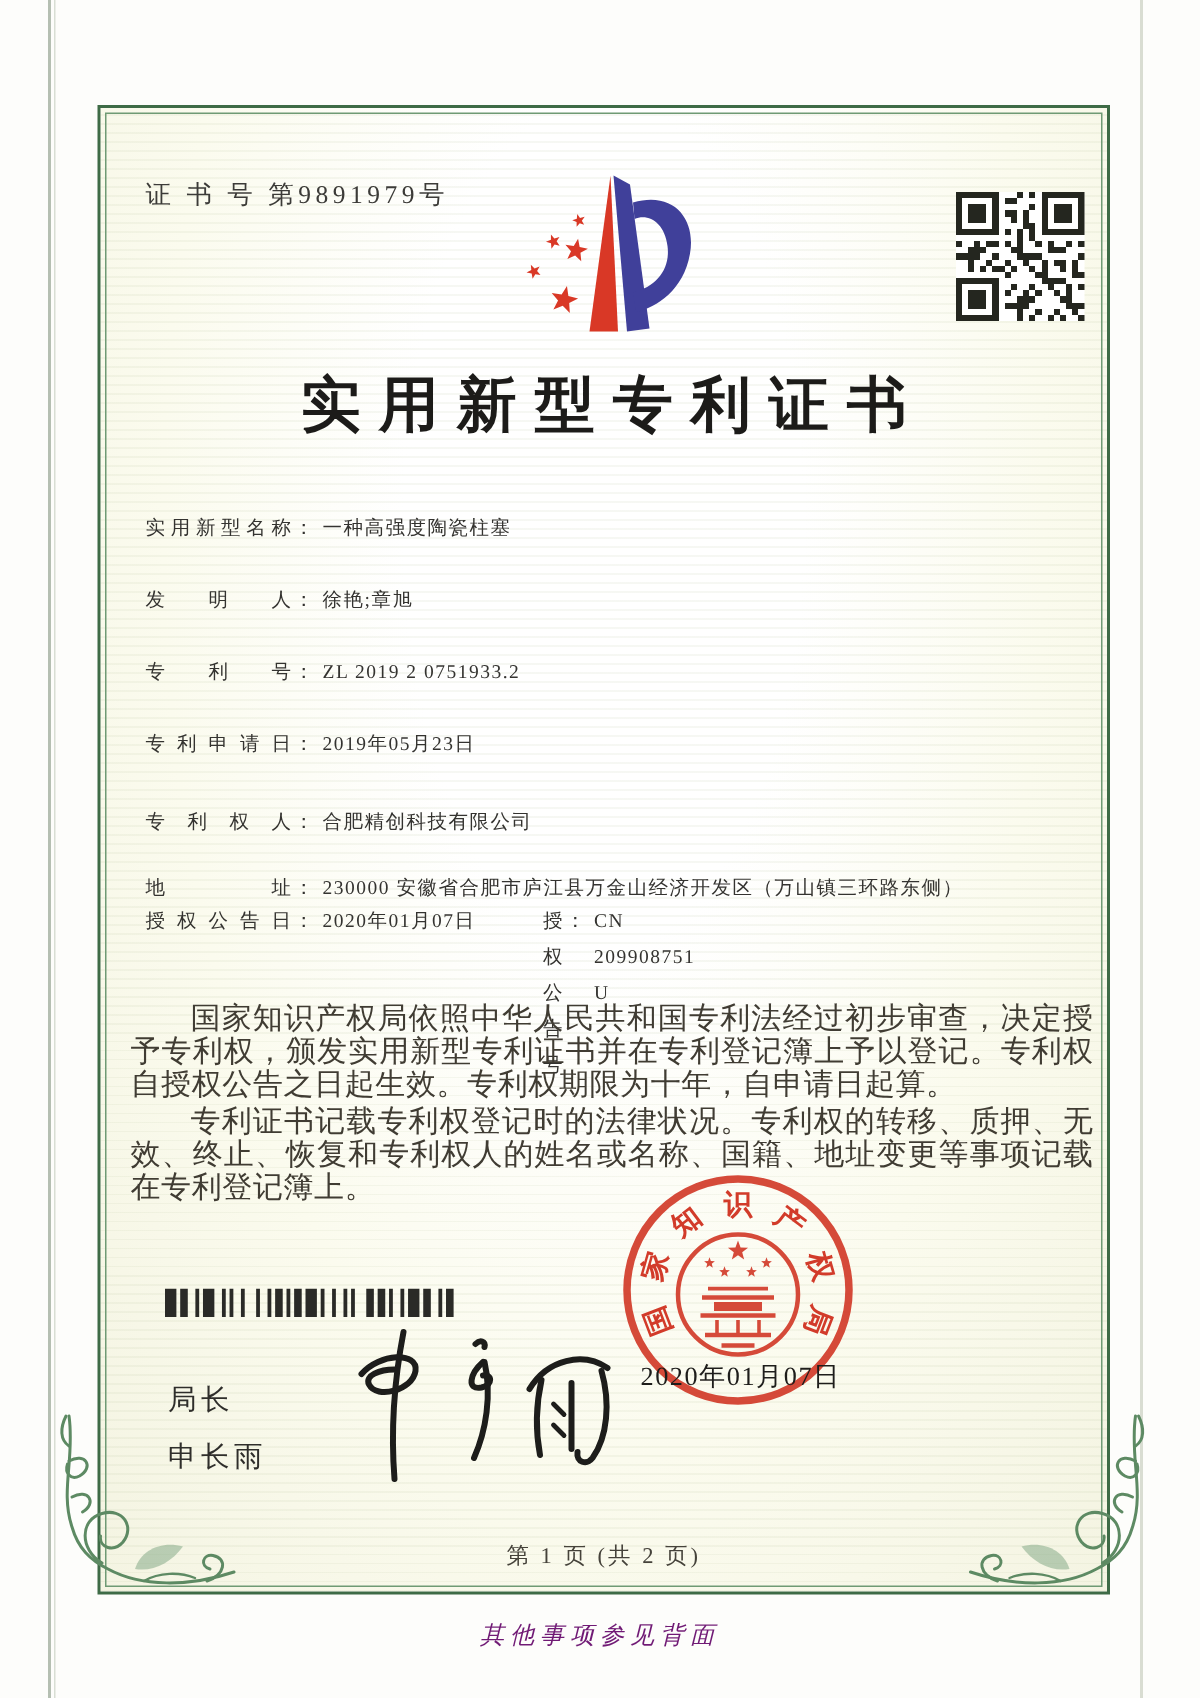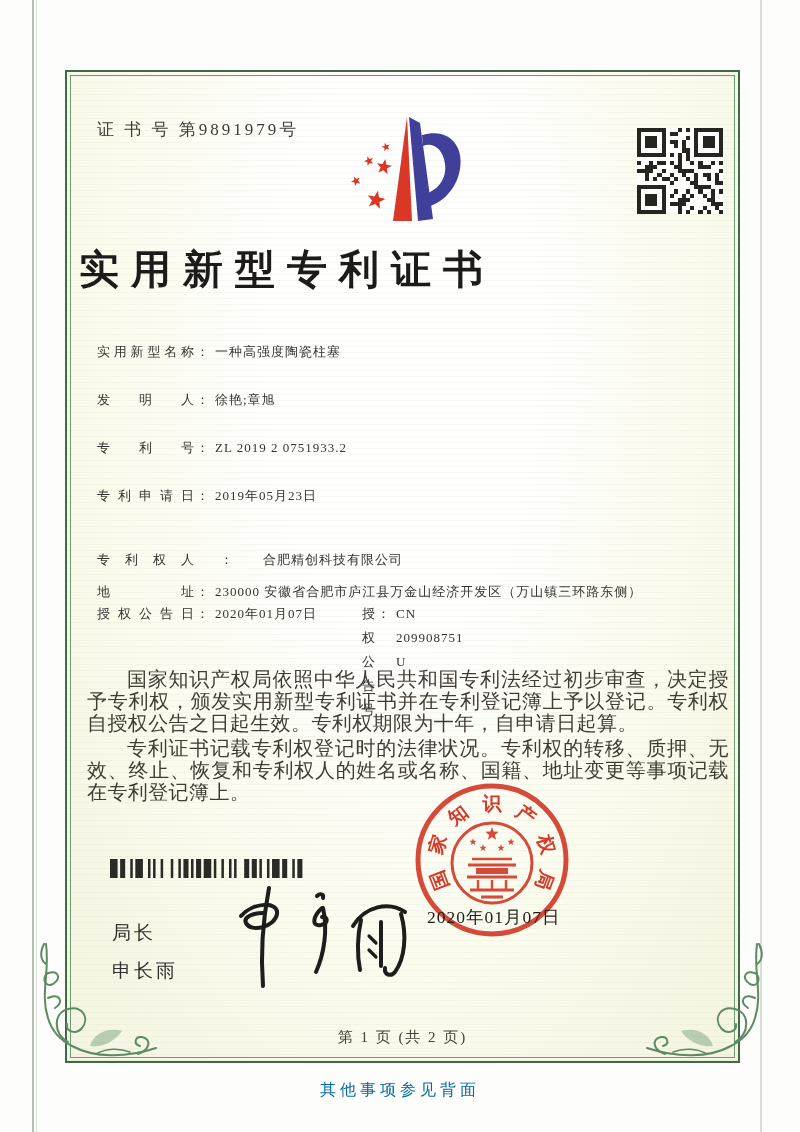--- a/index.html
+++ b/index.html
@@ -36,30 +36,30 @@
   .cert::before{
     content:'';position:absolute;inset:3px;border:1px solid var(--green-mid);pointer-events:none;
   }
 
   .cert-number{position:absolute;left:30px;top:46px;font-size:17px;letter-spacing:3px;color:#3c3b38;}
 
   .logo{position:absolute;left:279px;top:42px;width:120px;height:114px;}
   .qr{position:absolute;left:570px;top:56px;width:86px;height:86px;}
 
   .title{
-    position:absolute;left:0;top:170px;width:100%;
+    position:absolute;left:0;top:170px;width:100%;text-align:center;
     font-size:40px;font-weight:bold;letter-spacing:12px;text-indent:12px;color:#1c1b19;
   }
 
   .fields{position:absolute;left:30px;top:0;width:630px;}
   .frow{position:absolute;left:0;display:flex;align-items:flex-start;font-size:13px;line-height:24px;}
   .frow .lab{display:inline-block;width:97px;text-align-last:justify;text-align:justify;color:#343330;}
   .frow .colon{display:inline-block;margin:0 6px 0 2px;}
   .frow .val{letter-spacing:1px;color:#343330;}
-  .r0{top:268px;} .r1{top:316px;} .r2{top:364px;} .r3{top:412px;} .r4{top:476px;gap:24px;} .r5{top:508px;} .r6{top:530px;}
+  .r0{top:268px;} .r1{top:316px;} .r2{top:364px;} .r3{top:412px;} .r4{top:464px;} .r5{top:508px;} .r6{top:530px;}
   .r5 .val{width:468px;}
   .pair2{position:absolute;left:265px;top:0;display:flex;}
 
   .bodytext{
     position:absolute;left:20px;top:596px;width:642px;
     font-size:20px;line-height:22px;color:var(--body-ink);
     text-align:justify;letter-spacing:.4px;
   }
   .bodytext p{margin:0 0 3px 0;text-indent:2em;}
 
@@ -82,21 +82,21 @@
   .sc5{transform:rotate(74deg) translateY(-56px);}
   .sc6{transform:rotate(111deg) translateY(-56px);}
   .seal-date{position:absolute;left:427px;top:905px;font-size:17.5px;letter-spacing:1px;color:#1e1d1b;z-index:5;}
 
   .page-num{position:absolute;left:0;top:956px;width:100%;text-align:center;font-size:15px;letter-spacing:2px;color:#45423a;}
 
   .ornament{position:absolute;width:122px;height:128px;}
   .orn-bl{left:36px;top:942px;}
   .orn-br{left:645px;top:942px;transform:scaleX(-1);}
 
-  .back-note{position:absolute;left:0;top:1080px;width:100%;text-align:center;font-size:16px;letter-spacing:4px;color:#0369a1;}
+  .back-note{position:absolute;left:0;top:1080px;width:100%;text-align:center;font-size:16px;letter-spacing:4px;color:#701a75;font-style:italic;}
 </style>
 </head>
 <body>
 
 <div class="page">
   <div class="paper-edge-left"></div>
   <div class="paper-edge-right"></div>
 
   <div class="cert">
 

